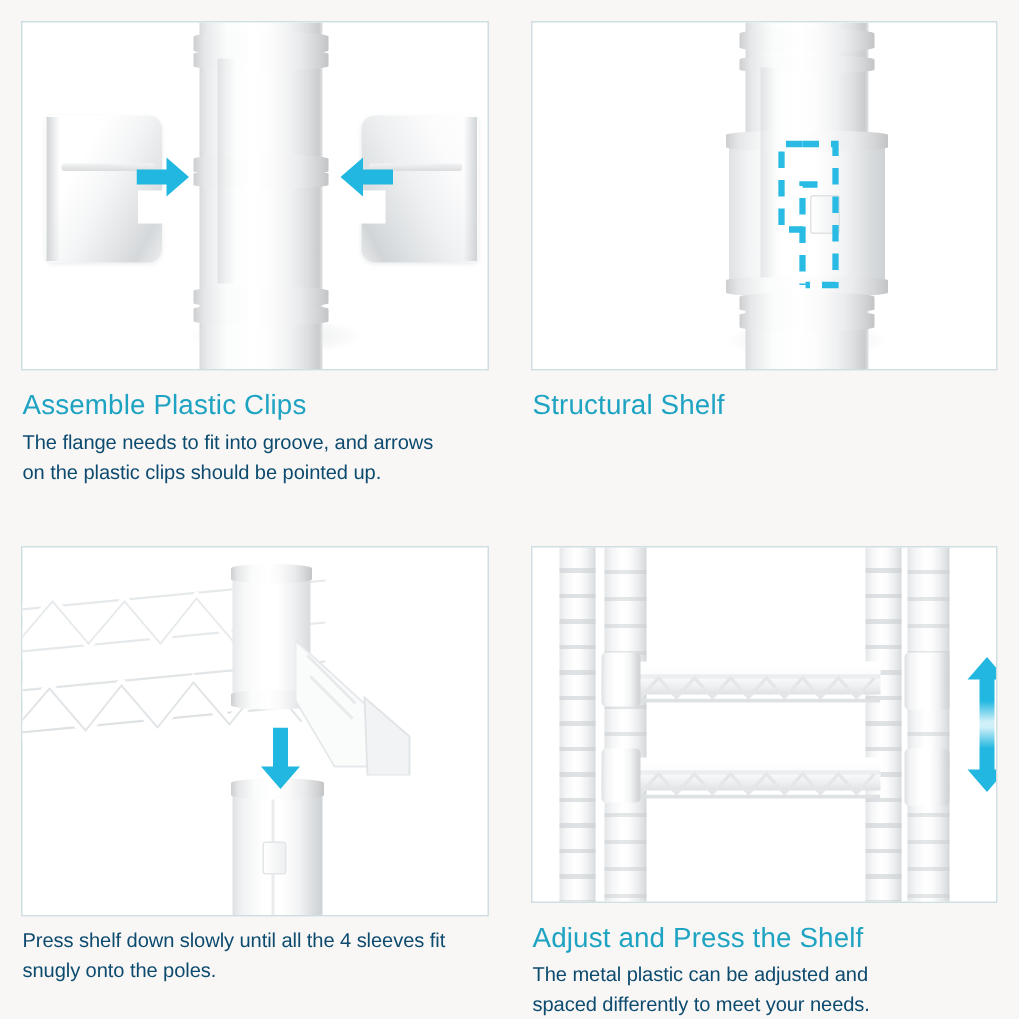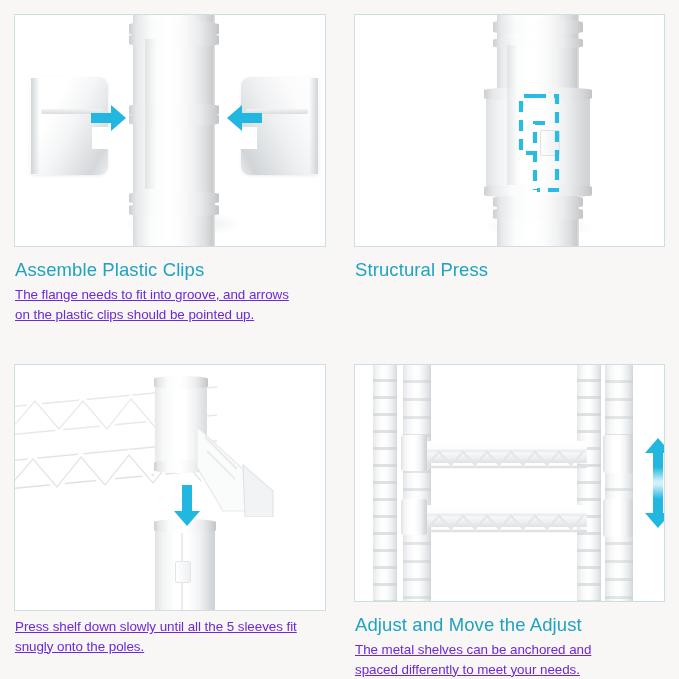--- a/index.html
+++ b/index.html
@@ -55,26 +55,25 @@
   .cap-title {
     color: #1ea3c2;
     font-size: 18.5px;
     line-height: 24px;
     letter-spacing: 0.1px;
     font-weight: 400;
     margin: 5px 0 3px 0;
     white-space: nowrap;
   }
   .cap-body {
-    color: #6d28d9;
+    color: #0c4a6e;
     font-size: 13.4px;
     line-height: 19.5px;
     letter-spacing: -0.05px;
     white-space: pre-line;
-    text-decoration: underline;
   }
 
   
   .pole {
     position: absolute;
     background: linear-gradient(to right,
       #d9dadb 0%, #e9eaeb 6%, #fbfcfc 22%, #ffffff 42%,
       #fdfdfd 56%, #f0f1f2 74%, #dcdee0 88%, #c9cbcd 97%, #dfe1e3 100%);
   }
   .ring {
@@ -210,21 +209,21 @@
                     border:1px solid #dfe2e4;border-radius:2px;"></div>
 
         <svg class="dash" style="position:absolute;left:160px;top:78px;" width="46" height="100" viewBox="0 0 46 100">
           <path d="M20 3 H42 V97 H22"></path>
           <path d="M20 3 H6 V60 H20"></path>
           <path d="M30 30 H20 V97"></path>
         </svg>
       </div>
 
       <div class="caption">
-        <div class="cap-title">Structural Press</div>
+        <div class="cap-title">Structural Shelf</div>
       </div>
     </div>
 
     <div class="cell cell-2">
       <div class="figure">
 
         <svg style="position:absolute;left:-8px;top:12px;" width="260" height="130" viewBox="0 0 260 130">
           <g stroke="#e2e5e7" stroke-width="1" fill="none">
 
             <path d="M0 30 L210 10" stroke="#ffffff" stroke-width="9"></path>
@@ -262,21 +261,21 @@
         <div style="position:absolute;left:166px;top:168px;width:2px;height:78px;background:#e9ebed;"></div>
         <div style="position:absolute;left:160px;top:196px;width:14px;height:20px;
                     background:linear-gradient(to right,#ffffff,#eef0f1);border:1px solid #e3e6e8;border-radius:2px;"></div>
 
         <svg class="arrow-d" style="left:157px;top:120px;" width="30" height="42" viewBox="0 0 30 42">
           <path d="M10 0 H20 V26 H28 L15 41 L2 26 H10 Z" fill="#21b7e0"></path>
         </svg>
       </div>
 
       <div class="caption">
-        <div class="cap-body">Press shelf down slowly until all the 5 sleeves  fit
+        <div class="cap-body">Press shelf down slowly until all the 4 sleeves  fit
 snugly onto the poles.</div>
       </div>
     </div>
 
     <div class="cell cell-3">
       <div class="figure">
 
         <div class="rack-pole" style="left:18px;top:0;width:24px;height:247px;opacity:.92;"></div>
         <div class="rack-band" style="left:18px;top:0;width:24px;height:247px;
                     background:repeating-linear-gradient(to bottom,rgba(0,0,0,0) 0px,rgba(0,0,0,0) 14px,rgba(198,204,207,.55) 14px,rgba(198,204,207,.55) 17px);"></div>
@@ -327,20 +326,20 @@
               <stop offset="0%" stop-color="#21b7e0" stop-opacity="0"></stop>
               <stop offset="38%" stop-color="#21b7e0"></stop>
               <stop offset="100%" stop-color="#21b7e0"></stop>
             </linearGradient>
           </defs>
           <path d="M10 0 H20 V32 H28 L15 47 L2 32 H10 Z" fill="url(#dnfade)"></path>
         </svg>
       </div>
 
       <div class="caption">
-        <div class="cap-title">Adjust and Move the Adjust</div>
-        <div class="cap-body">The metal shelves can be anchored and
+        <div class="cap-title">Adjust and Press the Shelf</div>
+        <div class="cap-body">The metal plastic can be adjusted and
 spaced differently to meet your needs.</div>
       </div>
     </div>
 
   </div>
 </div>
 
 </body></html>

